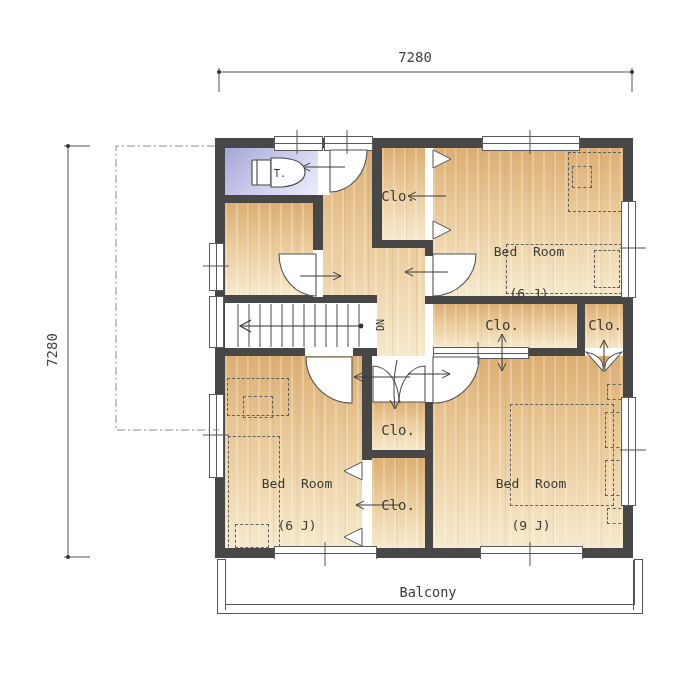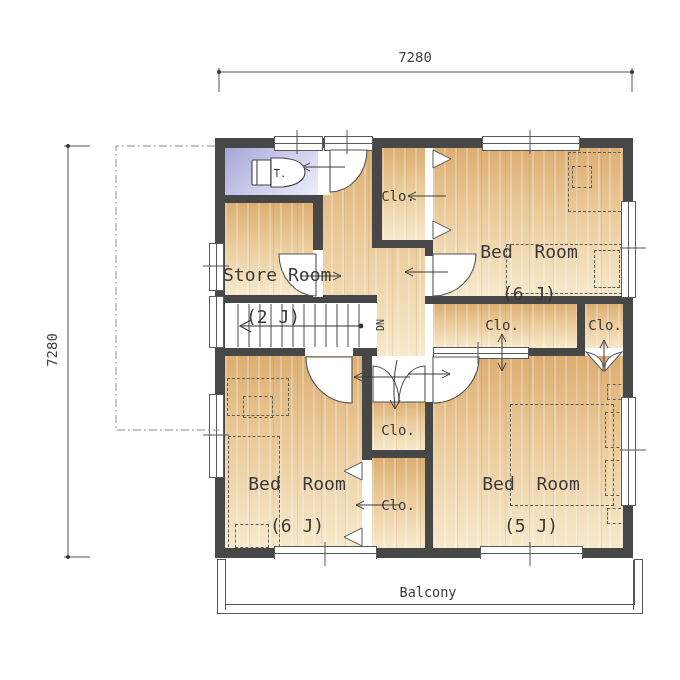--- a/index.html
+++ b/index.html
@@ -8,21 +8,21 @@
   .wall{position:absolute;background:var(--wall,#474747);}
   .wood{position:absolute;background:
       repeating-linear-gradient(90deg, rgba(255,255,255,.25) 0 2px, rgba(0,0,0,0) 2px 11px),
       repeating-linear-gradient(90deg, rgba(150,100,40,.12) 0 1px, rgba(0,0,0,0) 1px 24px),
       linear-gradient(180deg, var(--wood_dark,#dcae72) 0%, #eac998 42%, var(--wood_light,#f6e9cc) 100%);}
   .white{position:absolute;background:#fff;}
   .toilet-floor{position:absolute;background:linear-gradient(135deg,var(--toilet_dark,#a6a6d6) 0%,#c9c9ec 45%,#eeeefb 100%);}
   .win{position:absolute;background:#fff;border:1px solid #5a5a5a;}
   .win-h::after{content:"";position:absolute;left:0;right:0;top:50%;margin-top:-.5px;border-top:1px solid #5a5a5a;}
   .win-v::after{content:"";position:absolute;top:0;bottom:0;left:50%;margin-left:-.5px;border-left:1px solid #5a5a5a;}
-  .lab{position:absolute;font-size:18px;line-height:14px;color:#3a3a3a;text-align:center;white-space:pre;}
+  .lab{position:absolute;font-size:13px;line-height:14px;color:#3a3a3a;text-align:center;white-space:pre;}
   .lab.small{font-size:14px;line-height:13px;}
   .lab.dim{font-size:14px;color:#444;}
   .dashf{position:absolute;border:1.3px dashed #5f5f5f;background:transparent;}
   svg{position:absolute;left:0;top:0;}
   .rot{transform:rotate(-90deg);transform-origin:center;}
   .balc{position:absolute;background:#fff;border:1.2px solid #555;}
   .balc-inner{position:absolute;border:1px solid #555;border-top:none;background:#fff;}
   .post-l{position:absolute;border-right:1px solid #555;}
   .post-r{position:absolute;border-left:1px solid #555;}
 </style>
@@ -204,38 +204,34 @@
       <line x1="257" y1="160" x2="257" y2="185"></line>
       <path d="M271,158 H283 Q305,160 305,172 Q305,184 283,187 H271 Z"></path>
     </g>
   </svg>
 
   <div class="lab dim" style="left:375px;top:50px;width:80px;">7280</div>
   <div class="lab dim rot" style="left:12px;top:343px;width:80px;">7280</div>
 
   <div class="lab" style="left:270px;top:166px;width:20px;font-size:10.5px;">T.</div>
 
-  <div class="lab" style="left:223px;top:240px;width:100px;">
-    <div>Store Room</div>
-    <div>(2 J)</div>
-  </div>
 
   <div class="lab" style="left:479px;top:217px;width:100px;">
     <div>Bed  Room</div>
     <div>(6 J)</div>
   </div>
 
   <div class="lab" style="left:247px;top:449px;width:100px;">
     <div>Bed  Room</div>
     <div>(6 J)</div>
   </div>
 
   <div class="lab" style="left:481px;top:449px;width:100px;">
     <div>Bed  Room</div>
-    <div>(5 J)</div>
+    <div>(9 J)</div>
   </div>
 
   <div class="lab small" style="left:374px;top:190px;width:48px;">Clo.</div>
   <div class="lab small" style="left:478px;top:319px;width:48px;">Clo.</div>
   <div class="lab small" style="left:581px;top:319px;width:48px;">Clo.</div>
   <div class="lab small" style="left:374px;top:424px;width:48px;">Clo.</div>
   <div class="lab small" style="left:374px;top:499px;width:48px;">Clo.</div>
 
   <div class="lab rot" style="left:369px;top:318px;width:24px;font-size:10px;">DN</div>
 

